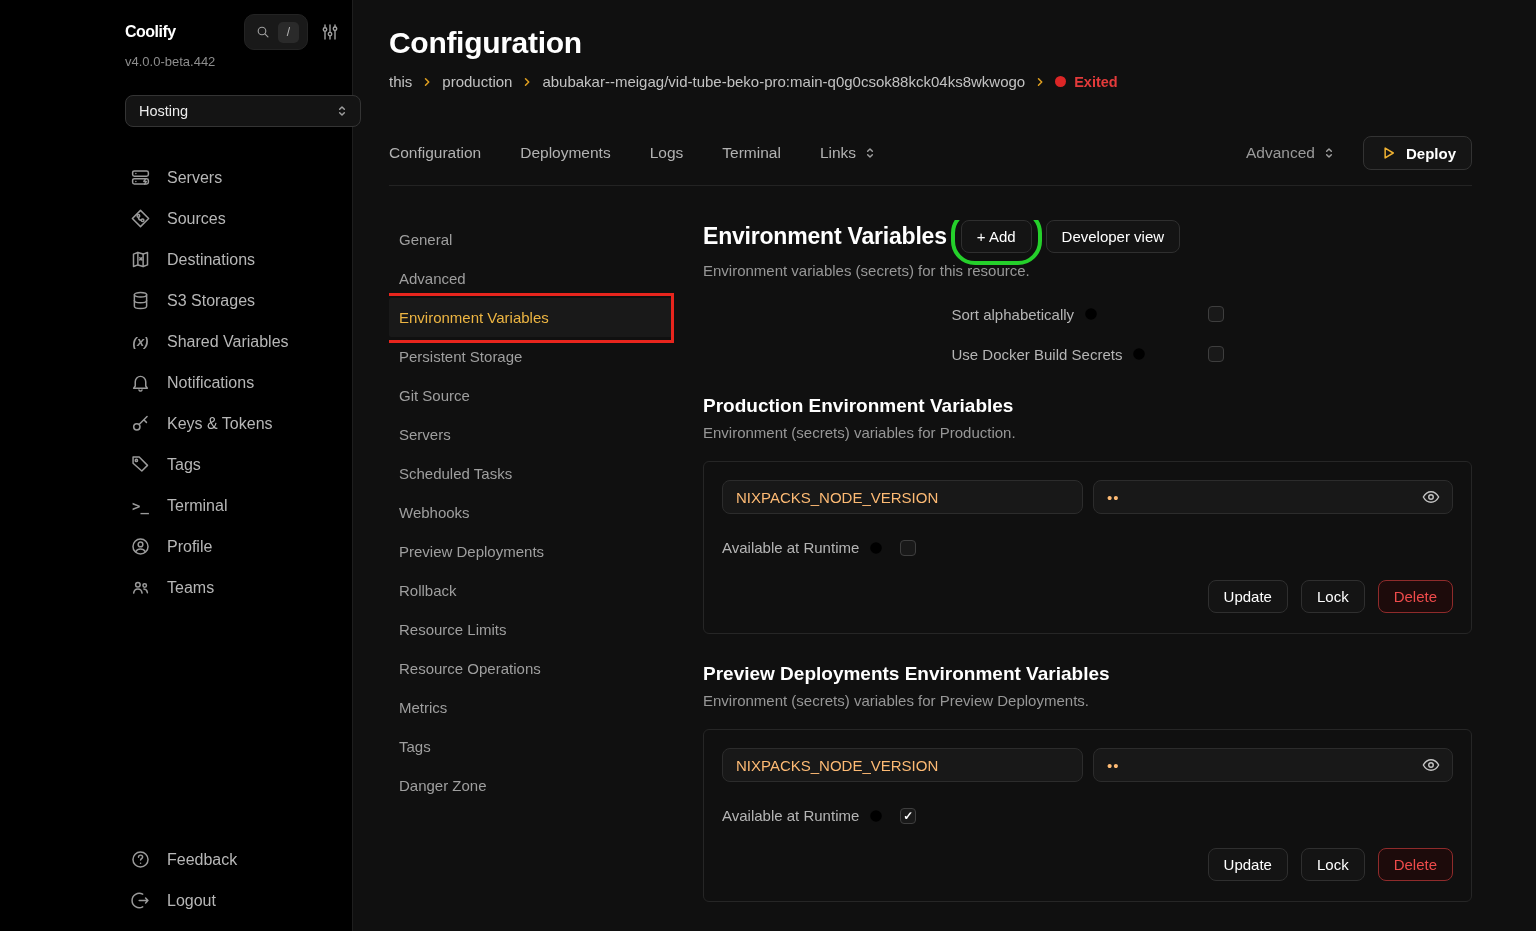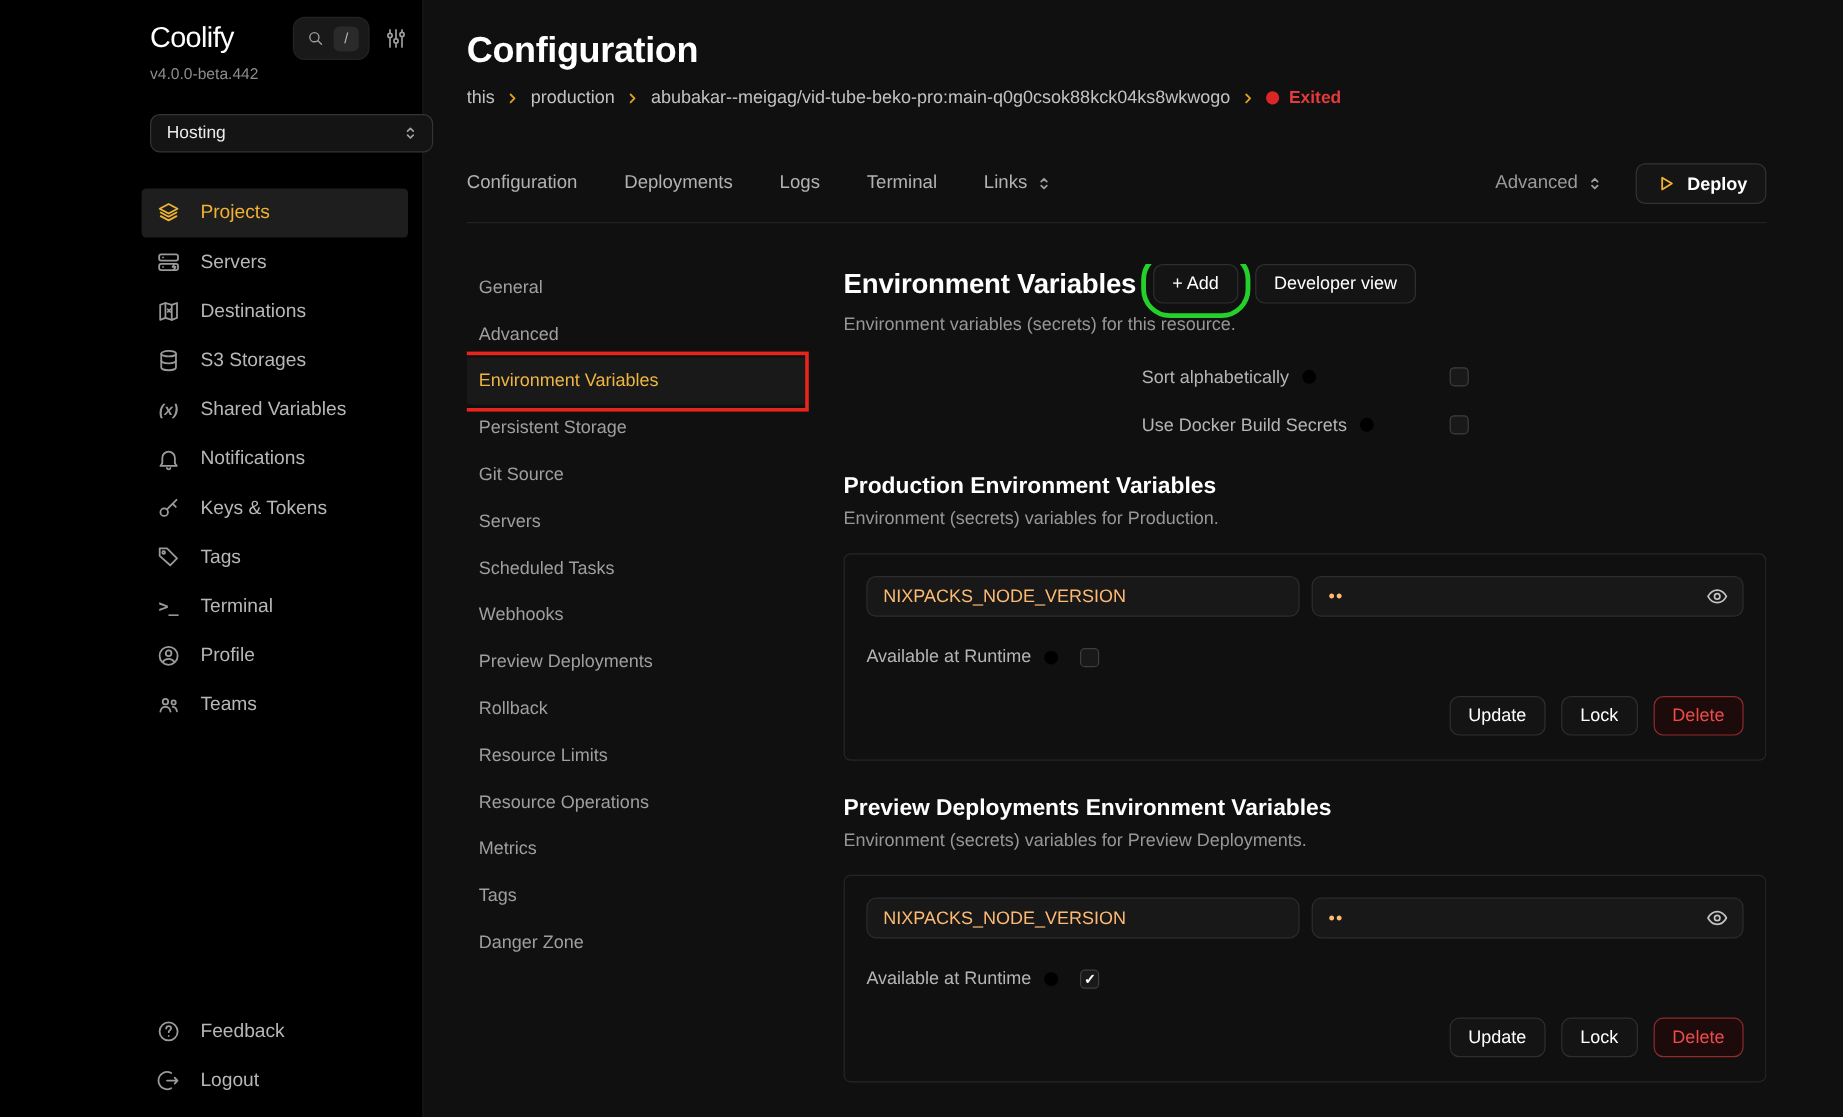--- a/index.html
+++ b/index.html
@@ -4,21 +4,21 @@
 <style>
   * { margin:0; padding:0; box-sizing:border-box; }
   html,body { background:#0a0a0a; }
   body { font-family:"Liberation Sans", sans-serif; color:#fff; }
   .screen { width:1536px; height:931px; display:flex; overflow:hidden; background:#101010; position:relative; }
 
   
   .sidebar { width:353px; height:100%; background:#000; border-right:1px solid #1e1e1e; position:relative; flex:none; }
   .side-inner { margin:0 12px 0 118px; position:relative; height:100%; }
   .brand-row { display:flex; align-items:center; padding-top:14px; gap:12px; }
-  .brand { font-size:24px; font-weight:400; letter-spacing:-0.5px; margin-left:7px; }
+  .brand { font-size:16px; font-weight:700; letter-spacing:-0.5px; margin-left:7px; }
   .search-btn { margin-left:auto; display:flex; align-items:center; gap:7px; background:#191919; border:1px solid #232323; border-radius:10px; height:36px; padding:0 8px 0 10px; cursor:pointer; }
   .kbd { display:inline-flex; align-items:center; justify-content:center; width:21px; height:21px; background:#2a2a2a; border-radius:5px; color:#b9b9b9; font-size:12px; }
   .icon { display:inline-flex; color:#9f9f9f; }
   .icon svg { width:100%; height:100%; stroke:currentColor; fill:none; stroke-width:1.7; stroke-linecap:round; stroke-linejoin:round; }
   .i16 { width:16px; height:16px; } .i18 { width:18px; height:18px; } .i20 { width:20px; height:20px; } .i12 { width:12px; height:12px; }
   .version { color:#8d8d8d; font-size:13px; margin:4px 0 0 7px; }
   .team-select { margin:26px 0 0 7px; width:236px; height:32px; background:#141414; border:1px solid #343434; border-radius:8px; color:#ececec; font-size:14.5px; display:flex; align-items:center; justify-content:space-between; padding:0 10px 0 13px; cursor:pointer; font-family:inherit; }
   .nav { margin-top:30px; display:flex; flex-direction:column; }
   .nav-item { display:flex; align-items:center; gap:16px; height:41px; padding:0 12px; border-radius:4px; color:#b7b7b7; font-size:16px; cursor:pointer; }
   .nav-item .nicon { width:21px; height:21px; color:#9a9a9a; flex:none; display:inline-flex; }
@@ -112,40 +112,41 @@
       <button class="team-select">
         <span>Hosting</span>
         <span class="icon i16">
             <svg viewBox="0 0 24 24" style="stroke-width:2.2">
               <path d="M8.5 9.5 12 6l3.5 3.5M8.5 14.5 12 18l3.5-3.5"></path>
             </svg>
           </span>
       </button>
 
       <nav class="nav">
-        <div class="nav-item active">
-          <span class="nicon icon">
-              <svg viewBox="0 0 24 24">
-                <path d="M12 3.5 20.5 8 12 12.5 3.5 8Z"></path>
-                <path d="M4.5 11.5 12 15.5l7.5-4"></path>
-                <path d="M4.5 15 12 19l7.5-4"></path>
-              </svg>
-            </span>
-          <span>Projects</span>
-        </div>
         <div class="nav-item">
           <span class="nicon icon">
               <svg viewBox="0 0 24 24">
                 <rect x="3" y="4.5" width="18" height="6" rx="2"></rect>
                 <rect x="3" y="13.5" width="18" height="6" rx="2"></rect>
                 <path d="M6.7 7.5h.01M6.7 16.5h.01"></path>
                 <path d="M17.6 13.8l-1.8 2.7h2.8l-1.8 3"></path>
               </svg>
             </span>
           <span>Servers</span>
+        </div>
+        <div class="nav-item">
+          <span class="nicon icon">
+              <svg viewBox="0 0 24 24">
+                <path d="M12 2.7 21.3 12 12 21.3 2.7 12Z"></path>
+                <circle cx="9.6" cy="9" r="1.5"></circle>
+                <circle cx="14.4" cy="14" r="1.5"></circle>
+                <path d="M9.6 10.6c0 2.3 1.3 3.3 3.3 3.4"></path>
+              </svg>
+            </span>
+          <span>Sources</span>
         </div>
         <div class="nav-item">
           <span class="nicon icon">
               <svg viewBox="0 0 24 24">
                 <path d="M9 4 4 5.8v14.2l5-1.8 6 1.8 5-1.8V4L15 5.8 9 4Z"></path>
                 <path d="M9 4v14.2M15 5.8V20"></path>
                 <path d="M11.2 10l2.4 2.4M13.6 10l-2.4 2.4"></path>
               </svg>
             </span>
           <span>Destinations</span>

